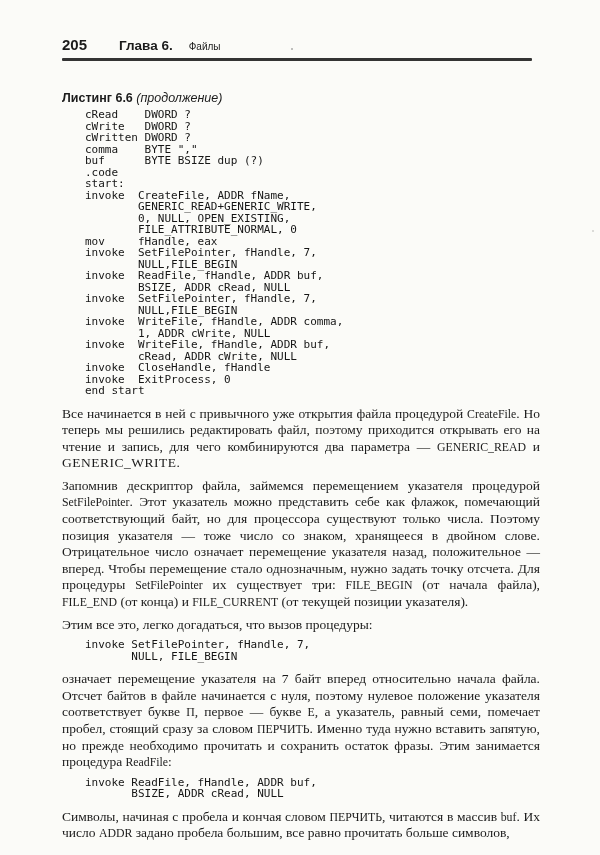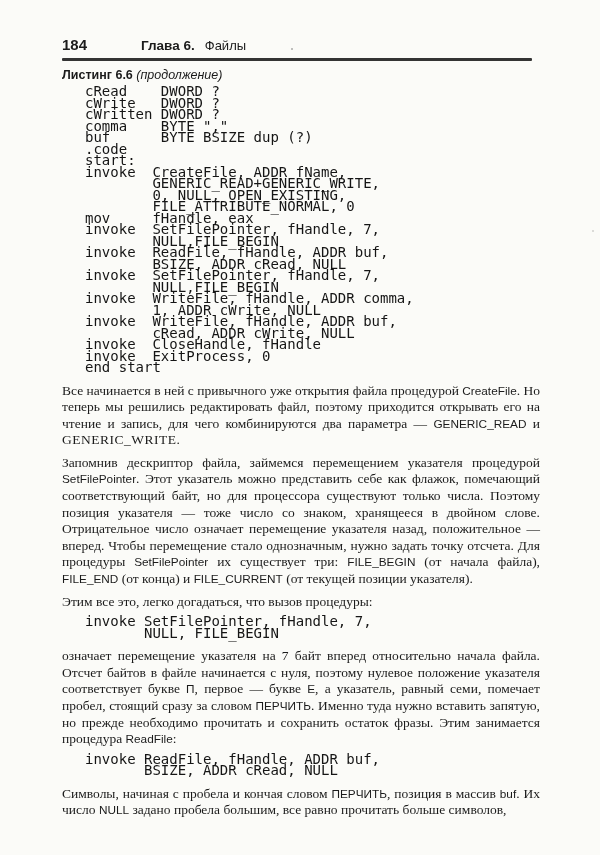--- a/index.html
+++ b/index.html
@@ -10,63 +10,63 @@
     color:#1b1b1b;
     overflow:hidden;
   }
   
   .page-head{
     position:absolute;top:36px;left:62px;width:470px;
     font-family:"Liberation Sans",sans-serif;
     white-space:nowrap;
   }
   .page-num{font-weight:700;font-size:15px;display:inline-block;vertical-align:baseline;}
-  .chapter{font-weight:700;font-size:13.5px;margin-left:54px;}
-  .section{font-weight:400;font-size:13px;margin-left:10px;}
+  .chapter{font-weight:700;font-size:13.5px;margin-left:32px;}
+  .section{font-weight:400;font-size:10px;margin-left:16px;}
   .head-rule{margin-top:4px;height:2.5px;background:#343434;border-radius:1px;}
   
   .content{
-    position:absolute;top:68px;left:62px;width:478px;
+    position:absolute;top:91px;left:62px;width:478px;
   }
   .listing-caption{
     font-family:"Liberation Sans",sans-serif;
     font-size:12.5px;font-weight:700;
     margin:0 0 3px 0;
   }
   .listing-caption .subtitle{font-weight:400;font-style:italic;}
   pre.code{
     font-family:"DejaVu Sans Mono",monospace;
-    font-size:14px;line-height:11.5px;
+    font-size:11px;line-height:11.5px;
     color:#151515;
     margin:4px 0 9px 23px;
     white-space:pre;
   }
   pre.code.small-block{margin:2px 0 9px 23px;}
   p.body-text{
     font-family:"Liberation Serif",serif;
     font-size:13.5px;line-height:16.6px;
     text-align:justify;
     margin:0 0 6px 0;
   }
-  .seg-mono{font-family:Liberation Sans, sans-serif;font-size:11.8px;}
+  .seg-mono{font-family:Liberation Serif, serif;font-size:11.8px;}
   .seg-italic{}
   .seg-caps{letter-spacing:0.5px;}
   
   .speck{position:absolute;background:#6a6a6a;border-radius:50%;}
   .speck.s1{left:291px;top:48px;width:2px;height:2px;opacity:.55;}
   .speck.s2{left:283px;top:201px;width:2px;height:3px;opacity:.35;}
   .speck.s3{left:592px;top:230px;width:2px;height:2px;opacity:.3;}
 </style>
 </head>
 <body>
 
 <div class="page">
 
   <div class="page-head">
-    <span class="page-num">184</span><span class="chapter">Глава 6.</span><span class="section">Файлы</span>
+    <span class="page-num">205</span><span class="chapter">Глава 6.</span><span class="section">Файлы</span>
     <div class="head-rule"></div>
   </div>
 
   <div class="content">
 
     <div class="listing-caption">
       <span>Листинг 6.6</span>
       <span class="subtitle">(продолжение)</span>
     </div>
 
@@ -103,21 +103,21 @@
     <p class="body-text"><span>Этим все это, легко догадаться, что вызов процедуры:</span></p>
 
     <pre class="code small-block">invoke SetFilePointer, fHandle, 7,
        NULL, FILE_BEGIN</pre>
 
     <p class="body-text"><span>означает перемещение указателя на 7 байт вперед относительно начала файла. Отсчет байтов в файле начинается с нуля, поэтому нулевое положение указателя соответствует букве </span><span class="seg-mono">П</span><span>, первое — букве </span><span class="seg-mono">Е</span><span>, а указатель, равный семи, помечает пробел, стоящий сразу за словом </span><span class="seg-mono">ПЕРЧИТЬ</span><span>. Именно туда нужно вставить запятую, но прежде необходимо прочитать и сохранить остаток фразы. Этим занимается процедура </span><span class="seg-mono">ReadFile</span><span>:</span></p>
 
     <pre class="code small-block">invoke ReadFile, fHandle, ADDR buf,
        BSIZE, ADDR cRead, NULL</pre>
 
-    <p class="body-text"><span>Символы, начиная с пробела и кончая словом </span><span class="seg-mono">ПЕРЧИТЬ</span><span>, позиция в массив </span><span class="seg-mono">buf</span><span>. Их число </span><span class="seg-mono">NULL</span><span> задано пробела большим, все равно прочитать больше символов,</span></p>
+    <p class="body-text"><span>Символы, начиная с пробела и кончая словом </span><span class="seg-mono">ПЕРЧИТЬ</span><span>, читаются в массив </span><span class="seg-mono">buf</span><span>. Их число </span><span class="seg-mono">ADDR</span><span> задано пробела большим, все равно прочитать больше символов,</span></p>
 
   </div>
 
   <div class="speck s1"></div>
   <div class="speck s2"></div>
   <div class="speck s3"></div>
 
 </div>
 
 </body></html>

